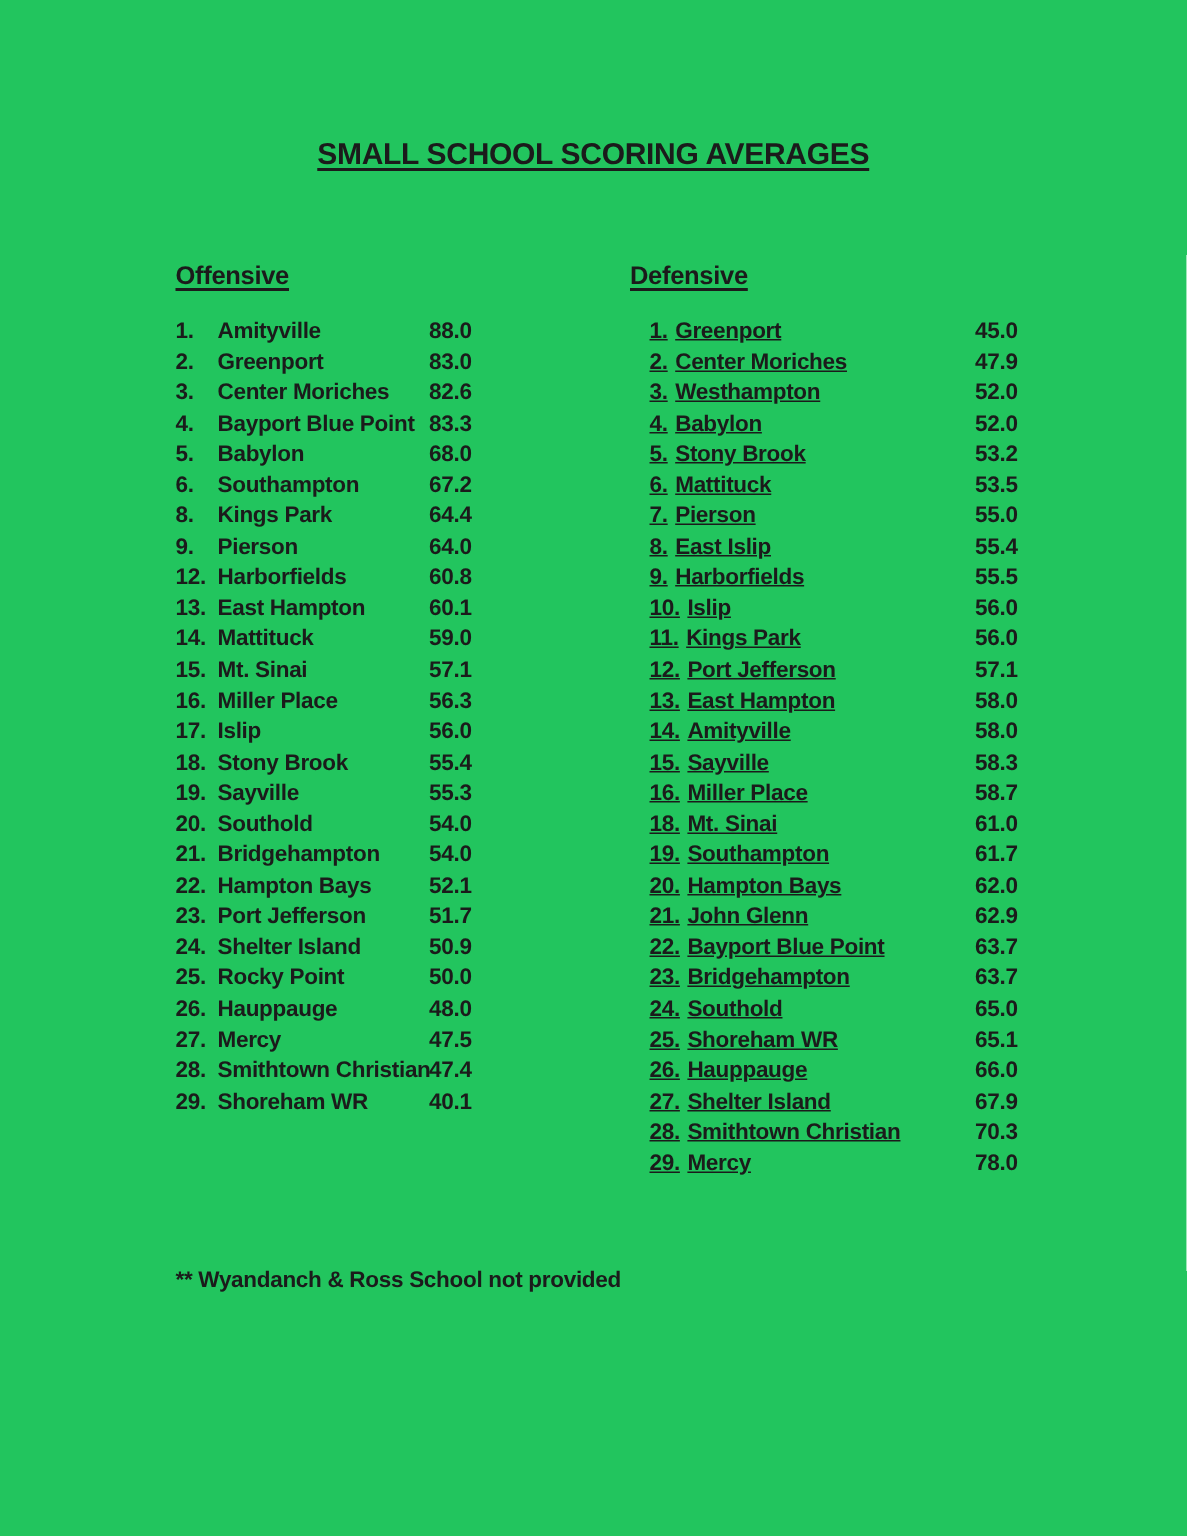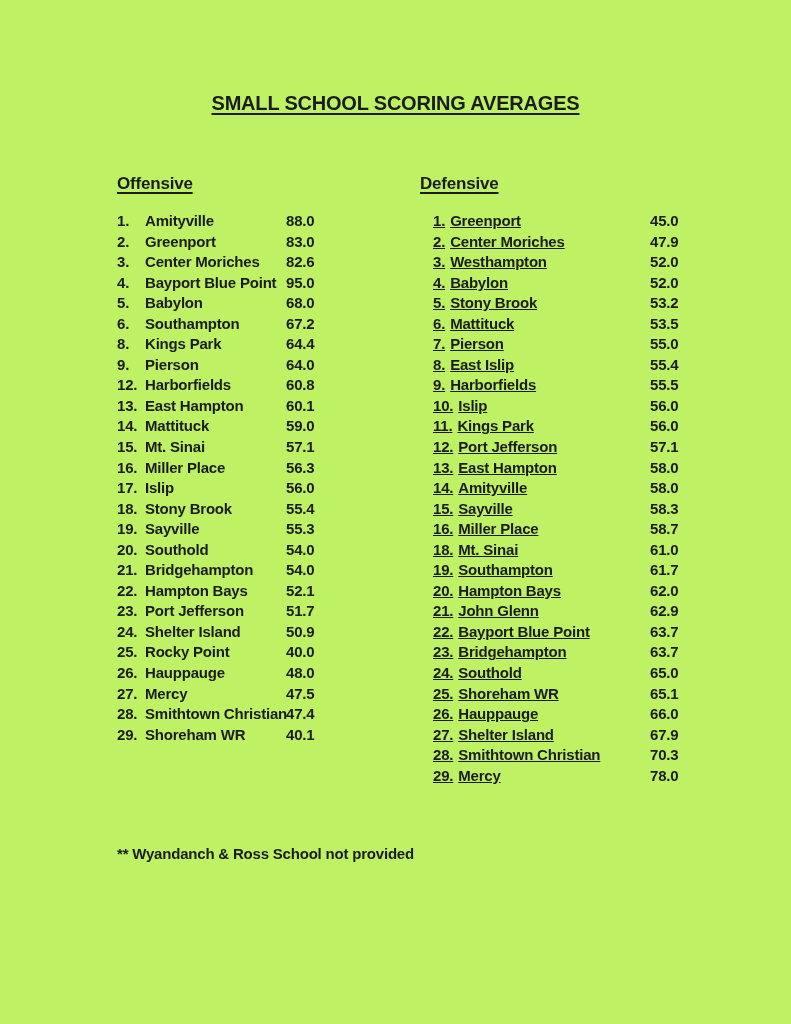--- a/index.html
+++ b/index.html
@@ -1,20 +1,20 @@
 <!DOCTYPE html>
 <html><head>
 <meta charset="utf-8">
 <style>
   html,body{margin:0;padding:0;background:#ffffff;}
   .page{
     position:relative;
     width:791px;
     height:1024px;
-    background:#bef264;
+    background:#22c55e;
     font-family:"Liberation Sans",sans-serif;
     font-weight:700;
     color:#1b1b1b;
     overflow:hidden;
   }
   .title{
     position:absolute;
     top:92px;left:0;right:0;
     margin:0;
     text-align:center;
@@ -67,39 +67,39 @@
   <h1 class="title">SMALL SCHOOL SCORING AVERAGES</h1>
 
   <h2 class="col-header" id="off-header">Offensive</h2>
 
   <h2 class="col-header" id="def-header">Defensive</h2>
 
   <div class="list" id="off-list">
       <div class="row"><span class="rank">1.</span><span class="name">Amityville</span><span class="score">88.0</span></div>
       <div class="row"><span class="rank">2.</span><span class="name">Greenport</span><span class="score">83.0</span></div>
       <div class="row"><span class="rank">3.</span><span class="name">Center Moriches</span><span class="score">82.6</span></div>
-      <div class="row"><span class="rank">4.</span><span class="name">Bayport Blue Point</span><span class="score">95.0</span></div>
+      <div class="row"><span class="rank">4.</span><span class="name">Bayport Blue Point</span><span class="score">83.3</span></div>
       <div class="row"><span class="rank">5.</span><span class="name">Babylon</span><span class="score">68.0</span></div>
       <div class="row"><span class="rank">6.</span><span class="name">Southampton</span><span class="score">67.2</span></div>
       <div class="row"><span class="rank">8.</span><span class="name">Kings Park</span><span class="score">64.4</span></div>
       <div class="row"><span class="rank">9.</span><span class="name">Pierson</span><span class="score">64.0</span></div>
       <div class="row"><span class="rank">12.</span><span class="name">Harborfields</span><span class="score">60.8</span></div>
       <div class="row"><span class="rank">13.</span><span class="name">East Hampton</span><span class="score">60.1</span></div>
       <div class="row"><span class="rank">14.</span><span class="name">Mattituck</span><span class="score">59.0</span></div>
       <div class="row"><span class="rank">15.</span><span class="name">Mt. Sinai</span><span class="score">57.1</span></div>
       <div class="row"><span class="rank">16.</span><span class="name">Miller Place</span><span class="score">56.3</span></div>
       <div class="row"><span class="rank">17.</span><span class="name">Islip</span><span class="score">56.0</span></div>
       <div class="row"><span class="rank">18.</span><span class="name">Stony Brook</span><span class="score">55.4</span></div>
       <div class="row"><span class="rank">19.</span><span class="name">Sayville</span><span class="score">55.3</span></div>
       <div class="row"><span class="rank">20.</span><span class="name">Southold</span><span class="score">54.0</span></div>
       <div class="row"><span class="rank">21.</span><span class="name">Bridgehampton</span><span class="score">54.0</span></div>
       <div class="row"><span class="rank">22.</span><span class="name">Hampton Bays</span><span class="score">52.1</span></div>
       <div class="row"><span class="rank">23.</span><span class="name">Port Jefferson</span><span class="score">51.7</span></div>
       <div class="row"><span class="rank">24.</span><span class="name">Shelter Island</span><span class="score">50.9</span></div>
-      <div class="row"><span class="rank">25.</span><span class="name">Rocky Point</span><span class="score">40.0</span></div>
+      <div class="row"><span class="rank">25.</span><span class="name">Rocky Point</span><span class="score">50.0</span></div>
       <div class="row"><span class="rank">26.</span><span class="name">Hauppauge</span><span class="score">48.0</span></div>
       <div class="row"><span class="rank">27.</span><span class="name">Mercy</span><span class="score">47.5</span></div>
       <div class="row"><span class="rank">28.</span><span class="name">Smithtown Christian</span><span class="score">47.4</span></div>
       <div class="row"><span class="rank">29.</span><span class="name">Shoreham WR</span><span class="score">40.1</span></div>
     </div>
 
   <div class="list" id="def-list">
       <div class="row"><span class="rank">1.</span><span class="name">Greenport</span><span class="score">45.0</span></div>
       <div class="row"><span class="rank">2.</span><span class="name">Center Moriches</span><span class="score">47.9</span></div>
       <div class="row"><span class="rank">3.</span><span class="name">Westhampton</span><span class="score">52.0</span></div>

